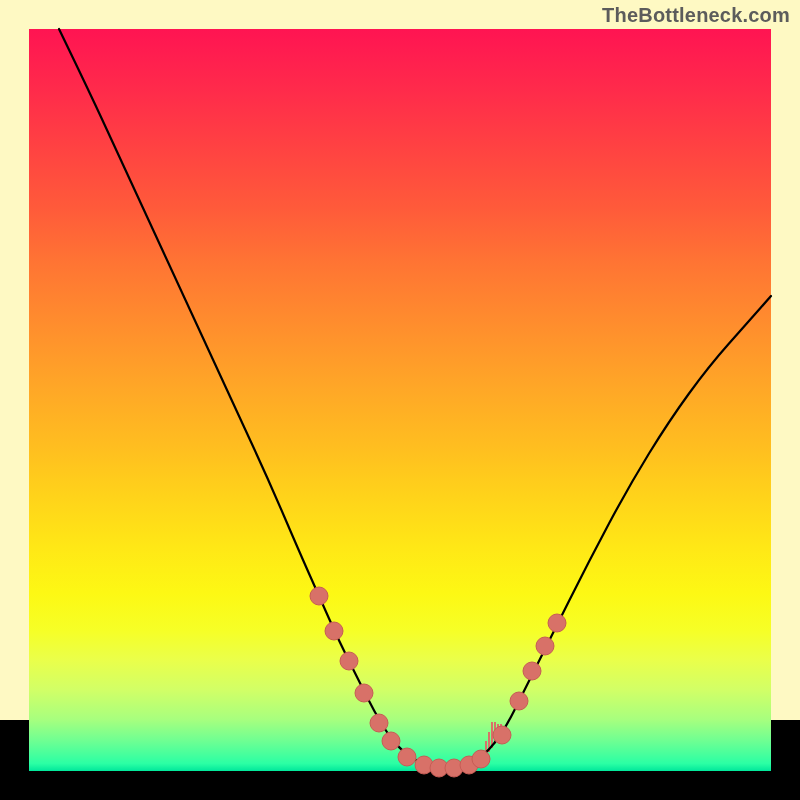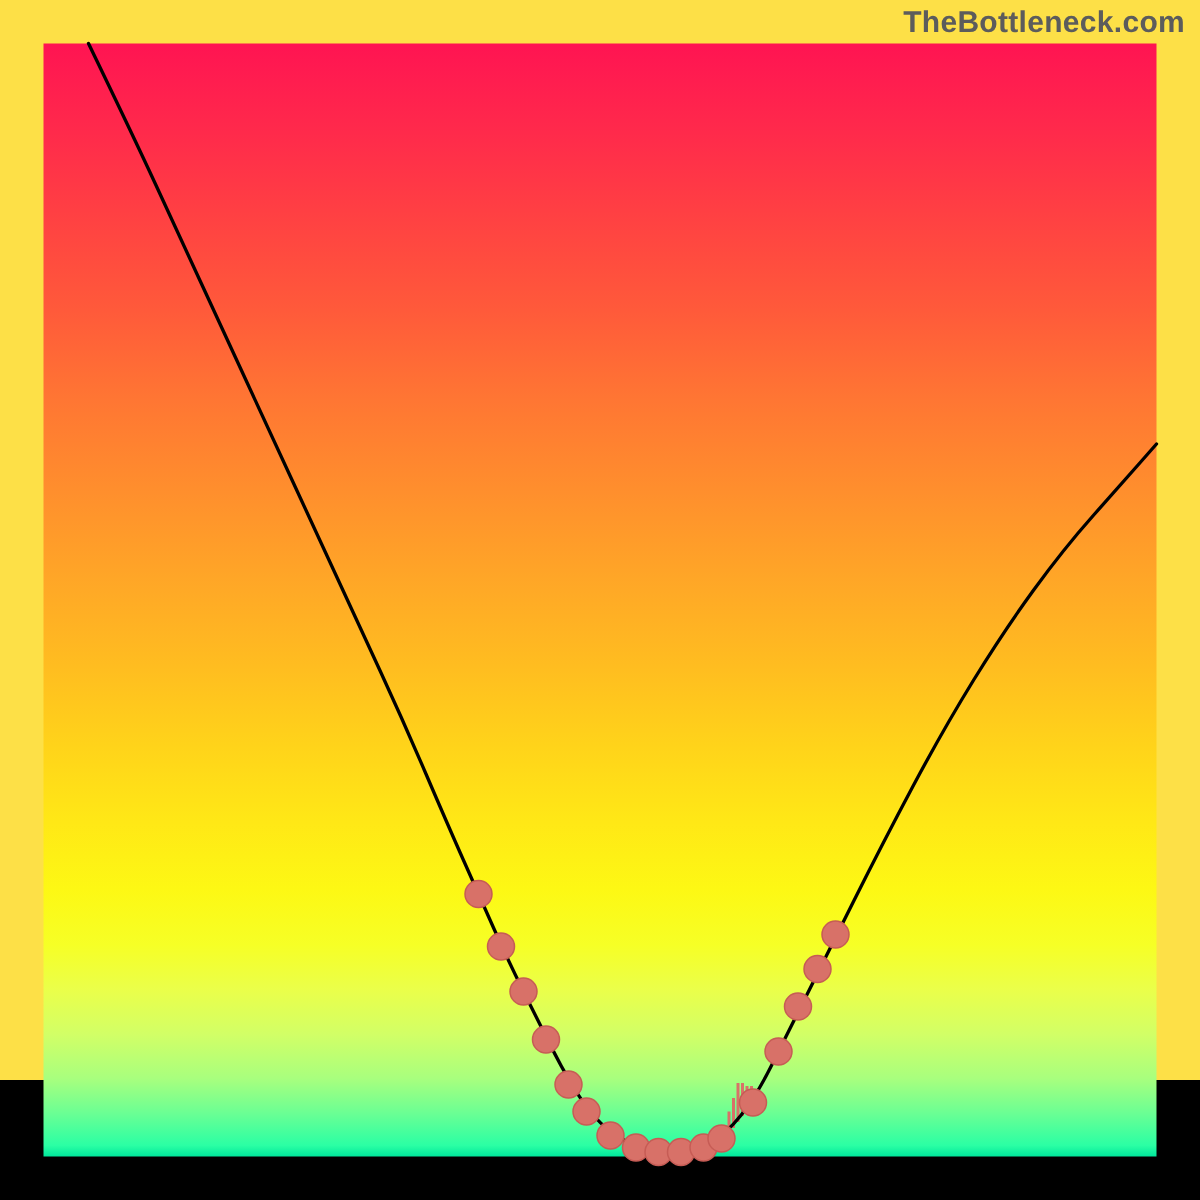--- a/index.html
+++ b/index.html
@@ -9,21 +9,21 @@
     height: 800px;
     background: #000;
     overflow: hidden;
   }
   .frame {
     position: absolute;
     top: 0;
     left: 0;
     width: 800px;
     height: 720px;
-    background: #fde047;
+    background: #fef9c3;
   }
   .plot-area {
     position: absolute;
     top: 29px;
     left: 29px;
     width: 742px;
     height: 742px;
     
     background: linear-gradient(to bottom,
       #ff1452 0%,

